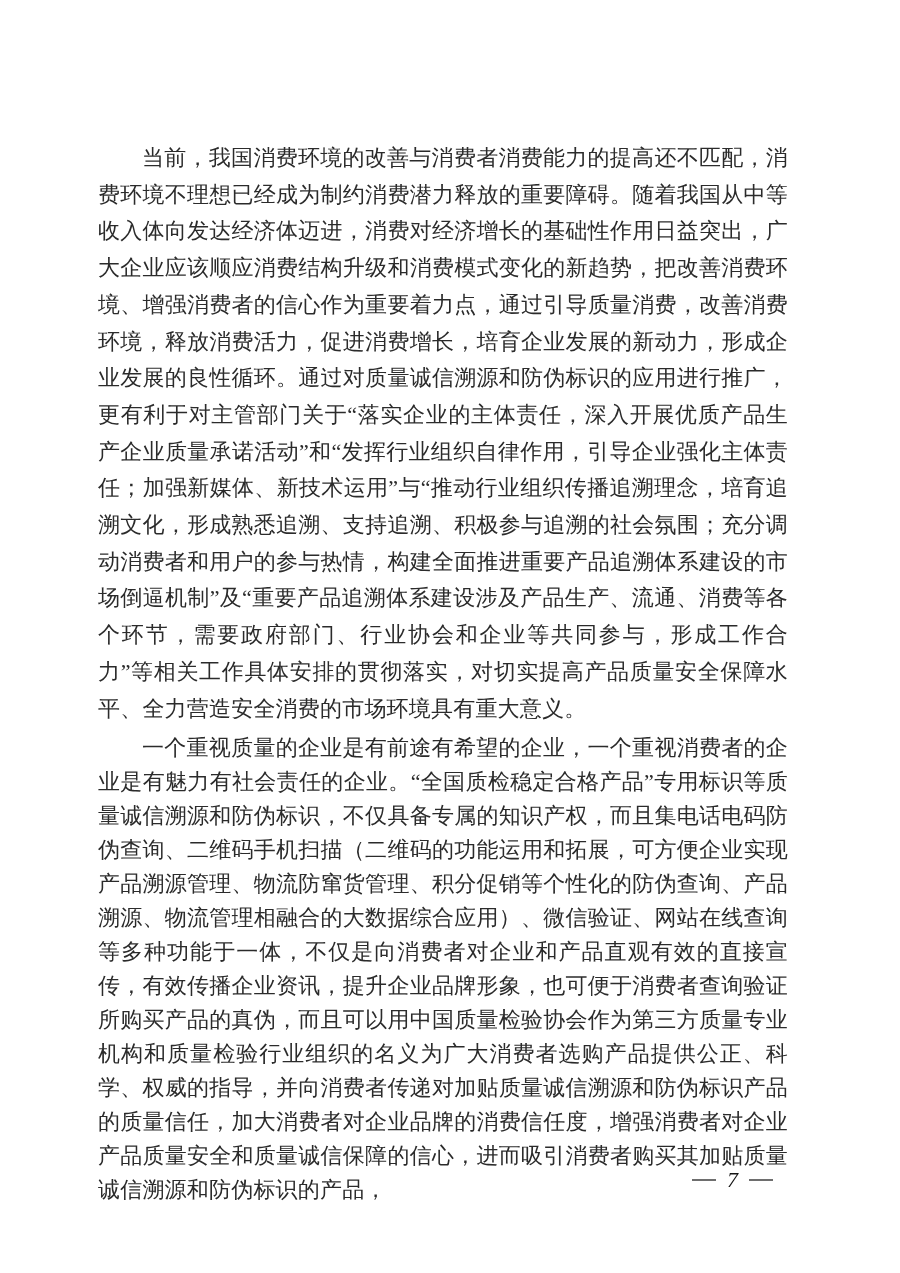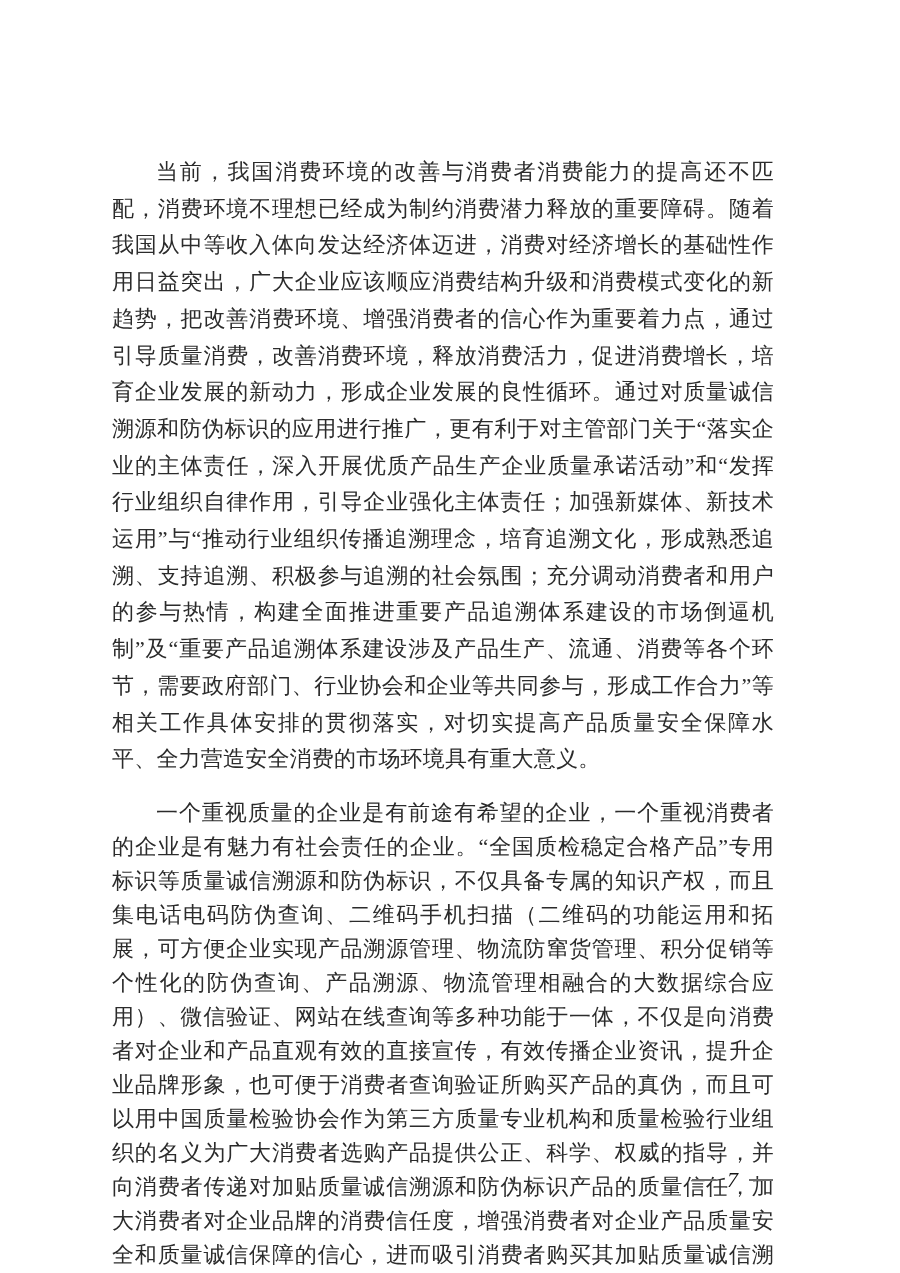--- a/index.html
+++ b/index.html
@@ -24,21 +24,21 @@
     background: #ffffff;
   }
   .content {
     position: absolute;
     left: 94px;
     top: 136px;
     width: 698px;
     color: #2b2b2b;
   }
   .para {
-    margin: 18px;
+    margin: 4px;
     padding: 0;
     text-indent: 2em;
     text-align: justify;
     text-justify: inter-character;
     font-size: 22px;
     letter-spacing: 0.2px;
   }
   .para-1 {
     line-height: 36.7px;
   }

